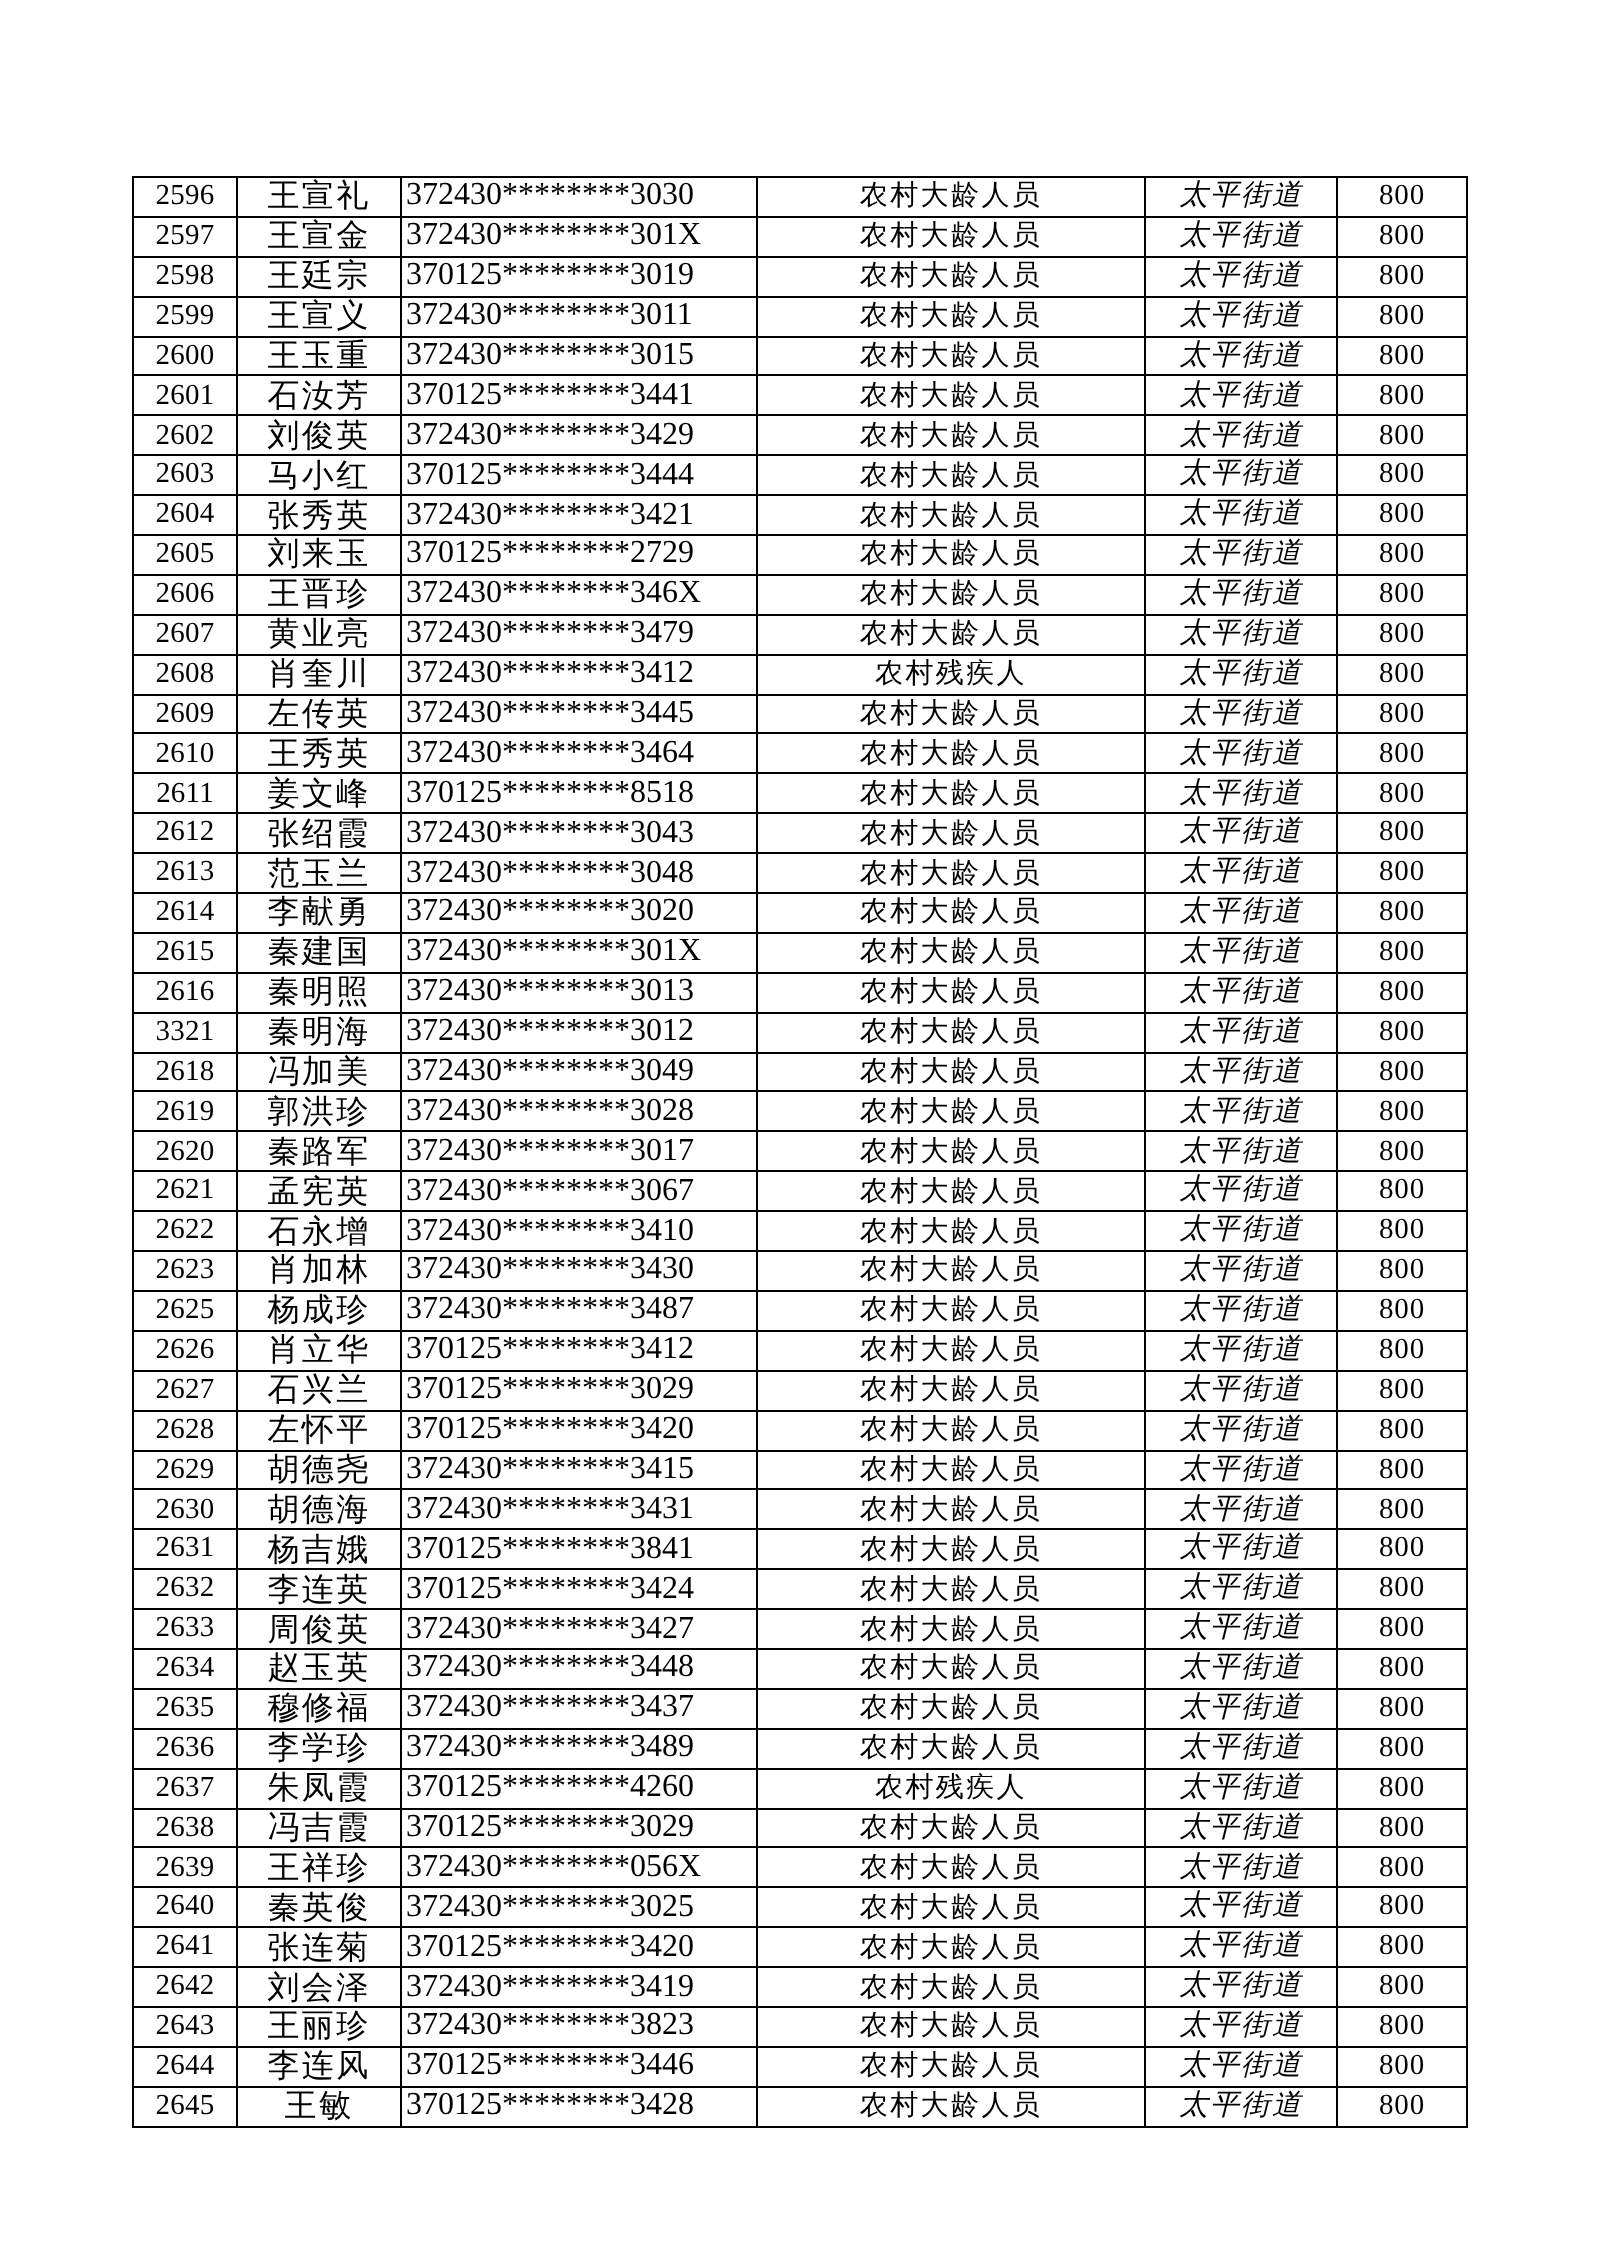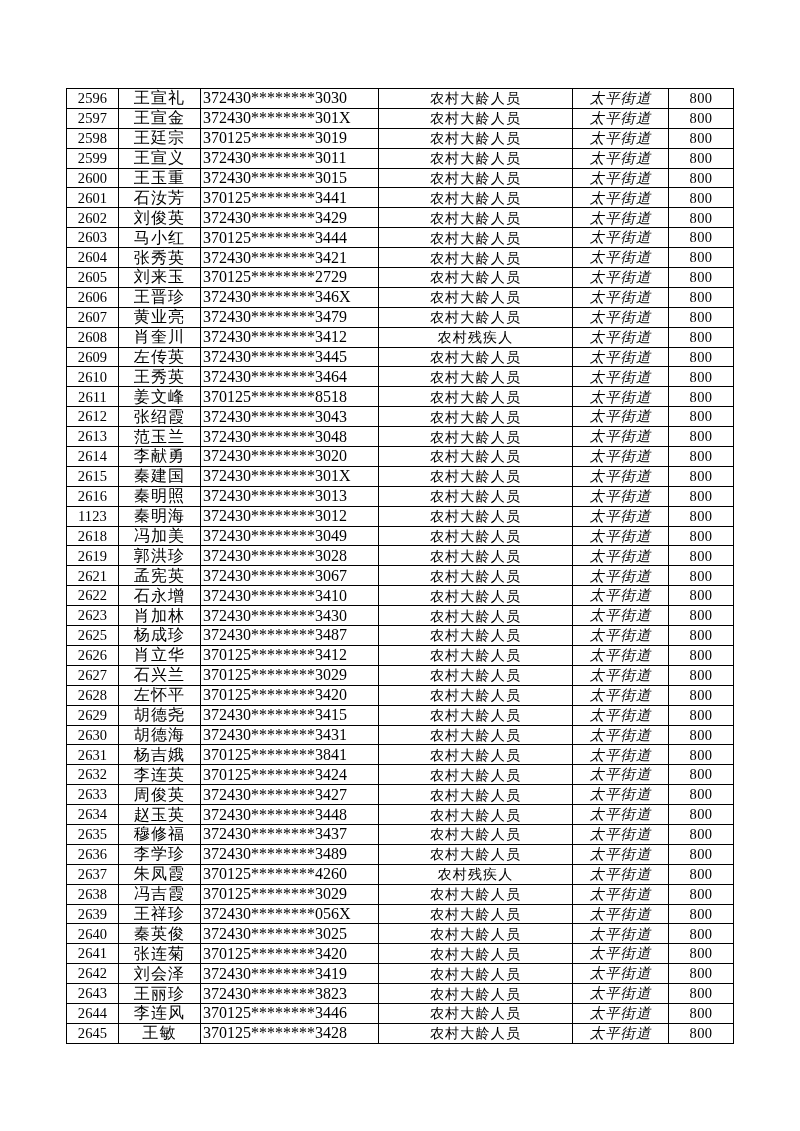--- a/index.html
+++ b/index.html
@@ -262,39 +262,47 @@
           </tr>
           <tr>
             <td class="cell-seq">2616</td>
             <td class="cell-name">秦明照</td>
             <td class="cell-idnumber">372430********3013</td>
             <td class="cell-category">农村大龄人员</td>
             <td class="cell-street">太平街道</td>
             <td class="cell-amount">800</td>
           </tr>
           <tr>
-            <td class="cell-seq">1123</td>
+            <td class="cell-seq">3321</td>
             <td class="cell-name">秦明海</td>
             <td class="cell-idnumber">372430********3012</td>
             <td class="cell-category">农村大龄人员</td>
             <td class="cell-street">太平街道</td>
             <td class="cell-amount">800</td>
           </tr>
           <tr>
             <td class="cell-seq">2618</td>
             <td class="cell-name">冯加美</td>
             <td class="cell-idnumber">372430********3049</td>
             <td class="cell-category">农村大龄人员</td>
             <td class="cell-street">太平街道</td>
             <td class="cell-amount">800</td>
           </tr>
           <tr>
             <td class="cell-seq">2619</td>
             <td class="cell-name">郭洪珍</td>
             <td class="cell-idnumber">372430********3028</td>
+            <td class="cell-category">农村大龄人员</td>
+            <td class="cell-street">太平街道</td>
+            <td class="cell-amount">800</td>
+          </tr>
+          <tr>
+            <td class="cell-seq">2620</td>
+            <td class="cell-name">秦路军</td>
+            <td class="cell-idnumber">372430********3017</td>
             <td class="cell-category">农村大龄人员</td>
             <td class="cell-street">太平街道</td>
             <td class="cell-amount">800</td>
           </tr>
           <tr>
             <td class="cell-seq">2621</td>
             <td class="cell-name">孟宪英</td>
             <td class="cell-idnumber">372430********3067</td>
             <td class="cell-category">农村大龄人员</td>
             <td class="cell-street">太平街道</td>

